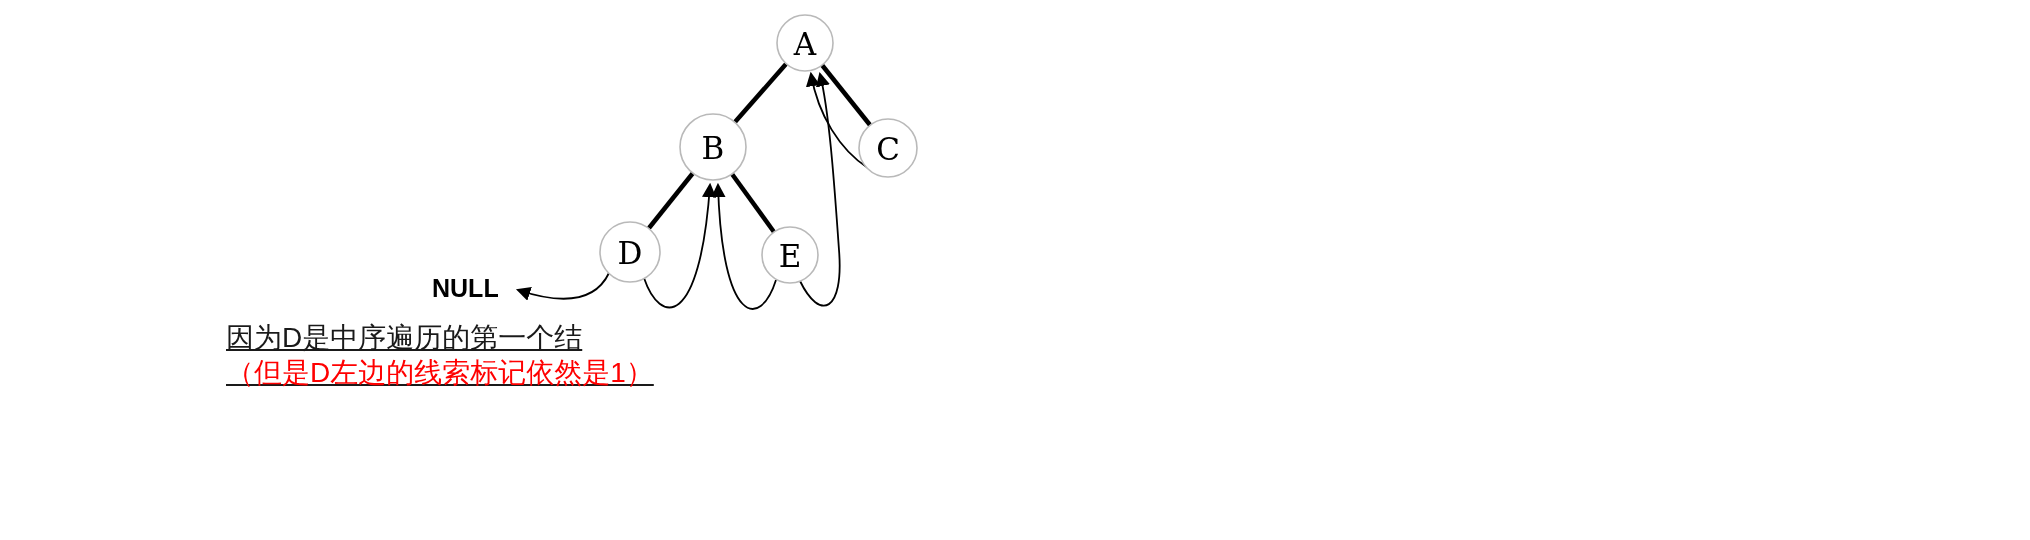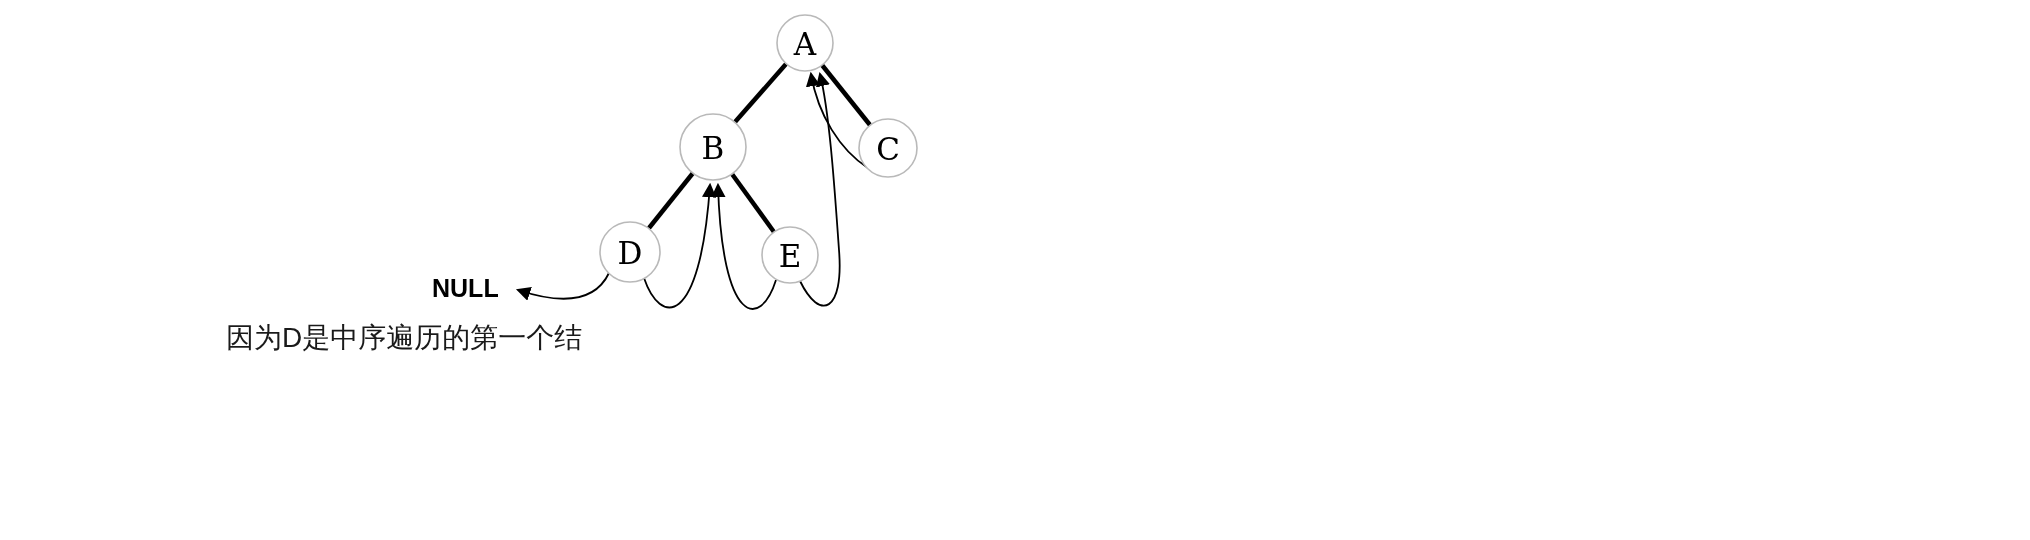--- a/index.html
+++ b/index.html
@@ -50,20 +50,21 @@
     fill: #000000;
   }
   .caption {
     position: absolute;
     left: 226px;
     top: 320px;
     font-size: 28px;
     line-height: 35px;
     color: #1a1a1a;
     white-space: nowrap;
+    text-decoration: underline;
   }
   .caption .red {
     color: #ff0000;
   }
 </style>
 </head>
 <body>
 
 <div class="stage">
 
@@ -110,15 +111,16 @@
         <circle class="node-circle" cx="790" cy="255" r="28"></circle>
         <text class="node-label" x="790" y="256">E</text>
       </g>
     </g>
 
     <text class="null-label" x="432" y="297">NULL</text>
   </svg>
 
   <div class="caption">
     <div>因为D是中序遍历的第一个结</div>
+    <div class="red">（但是D左边的线索标记依然是1）</div>
   </div>
 
 </div>
 
 </body></html>

